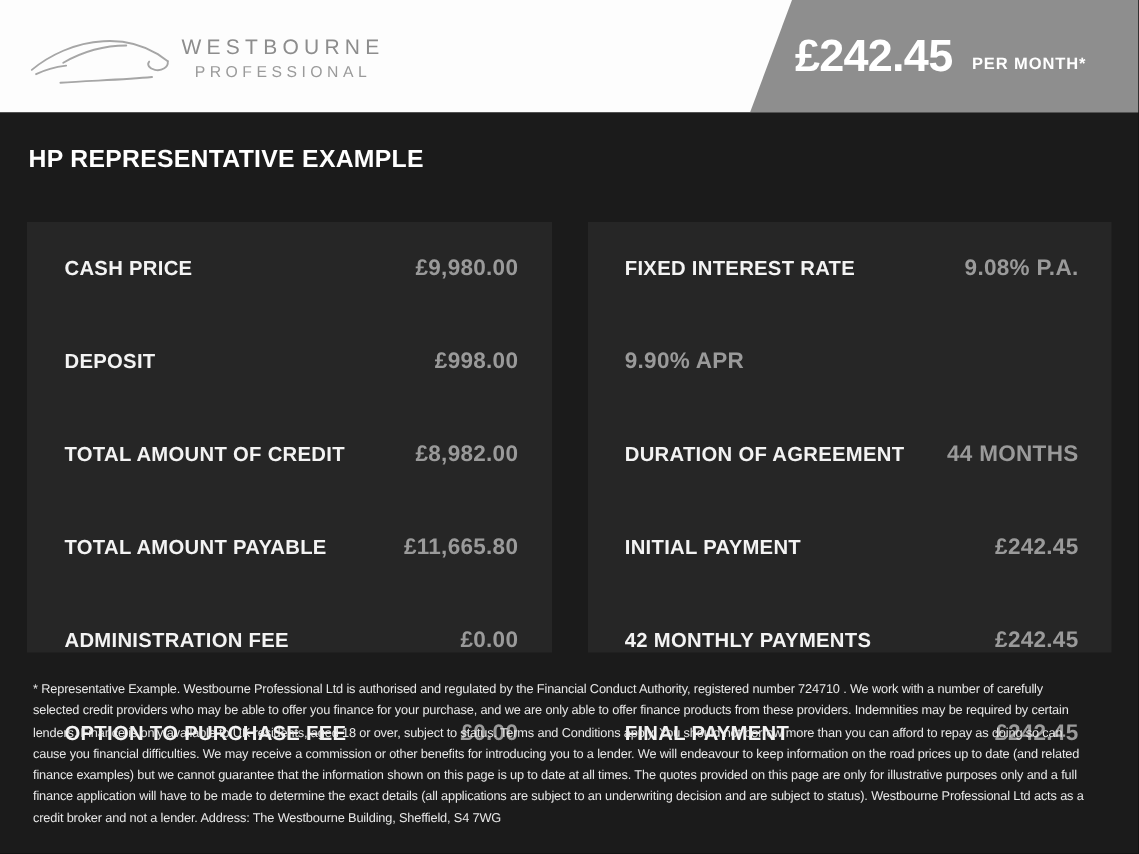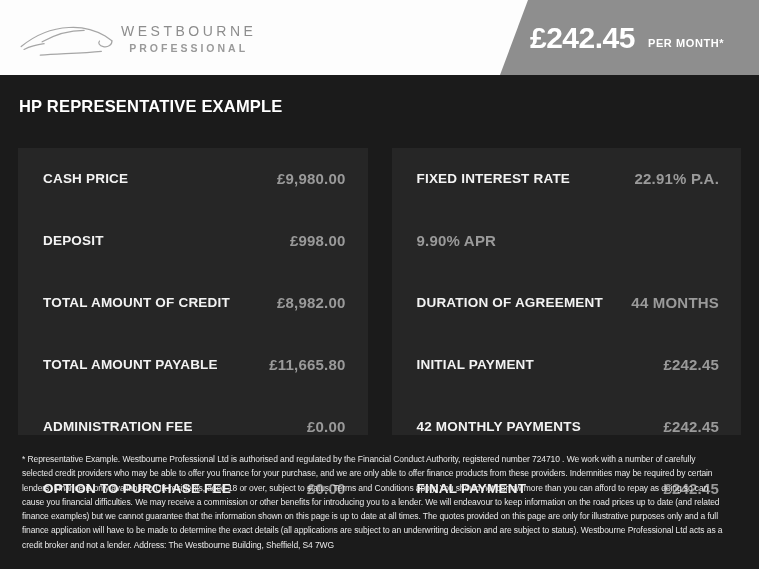--- a/index.html
+++ b/index.html
@@ -23,21 +23,21 @@
     cursor:pointer;
   }
   .logo svg{display:block;}
   .logo-text{margin-left:6px;margin-top:6px;text-align:center;}
   .brand-line1{
     font-size:14px;letter-spacing:3.5px;color:#8d8d8d;
     font-weight:400;white-space:nowrap;
   }
   .brand-line2{
     font-size:10.5px;letter-spacing:3px;color:#9a9a9a;
-    font-weight:700;margin-top:3px;white-space:nowrap;
+    font-weight:400;margin-top:3px;white-space:nowrap;
   }
   .price-flag{
     position:absolute;top:0;right:0;
     width:229px;height:75px;
     background:#8e8e8e;
     clip-path:polygon(28px 0, 100% 0, 100% 100%, 0 100%);
     display:flex;align-items:center;
     padding-left:30px;box-sizing:content-box;
   }
   .price-amount{
@@ -148,21 +148,21 @@
         </div>
         <div class="frow">
           <span class="lbl">OPTION TO PURCHASE FEE</span>
           <span class="val">£0.00</span>
         </div>
       </div>
 
       <div class="panel">
         <div class="frow">
           <span class="lbl">FIXED INTEREST RATE</span>
-          <span class="val">22.91% P.A.</span>
+          <span class="val">9.08% P.A.</span>
         </div>
         <div class="frow">
           <span class="val">9.90% APR</span>
         </div>
         <div class="frow">
           <span class="lbl">DURATION OF AGREEMENT</span>
           <span class="val">44 MONTHS</span>
         </div>
         <div class="frow">
           <span class="lbl">INITIAL PAYMENT</span>

